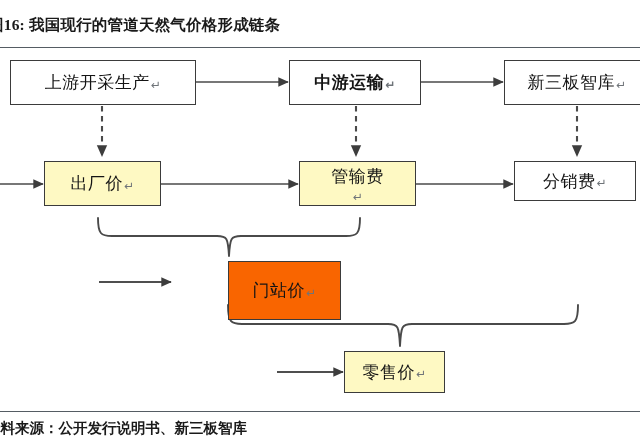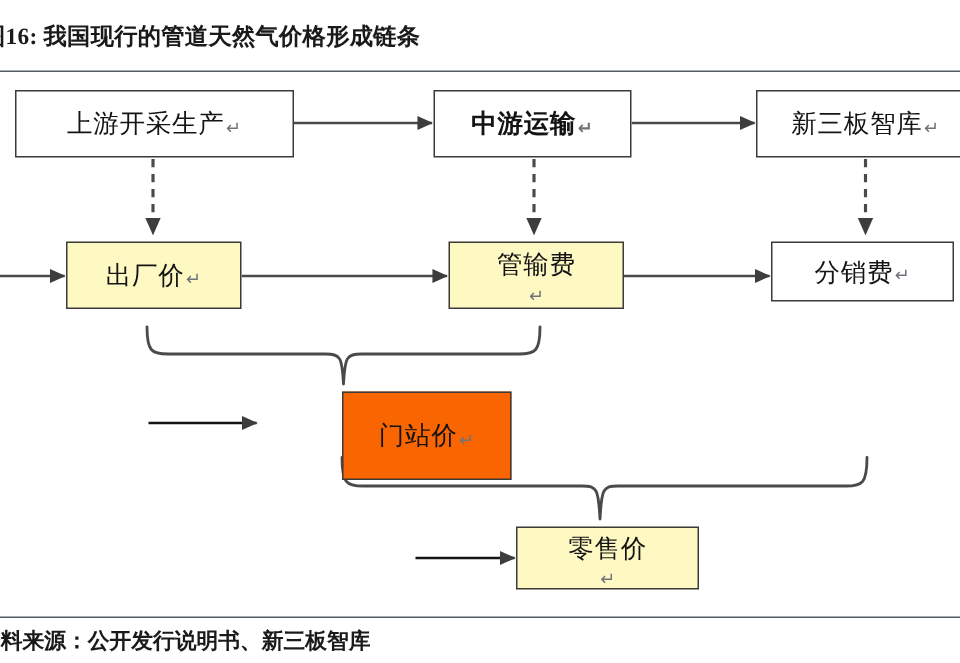--- a/index.html
+++ b/index.html
@@ -192,21 +192,21 @@
   <div class="node white" style="left:514px; top:161px; width:122px; height:40px;">
     <span class="lbl">分销费</span>
     <span class="pilcrow">↵</span>
   </div>
 
   <div class="node orange" style="left:188px; top:261px; width:113px; height:59px;margin-left:40px;">
     <span class="lbl">门站价</span>
     <span class="pilcrow">↵</span>
   </div>
 
-  <div class="node blue" style="left:344px; top:351px; width:122px; height:42px;flex-direction:column;">
+  <div class="node blue" style="left:344px; top:351px; width:101px; height:42px;">
     <span class="lbl">零售价</span>
     <span class="pilcrow">↵</span>
   </div>
 
   <div class="rule-bottom"></div>
   <div class="fig-source">资料来源：公开发行说明书、新三板智库</div>
 
 </div>
 
 </body></html>

